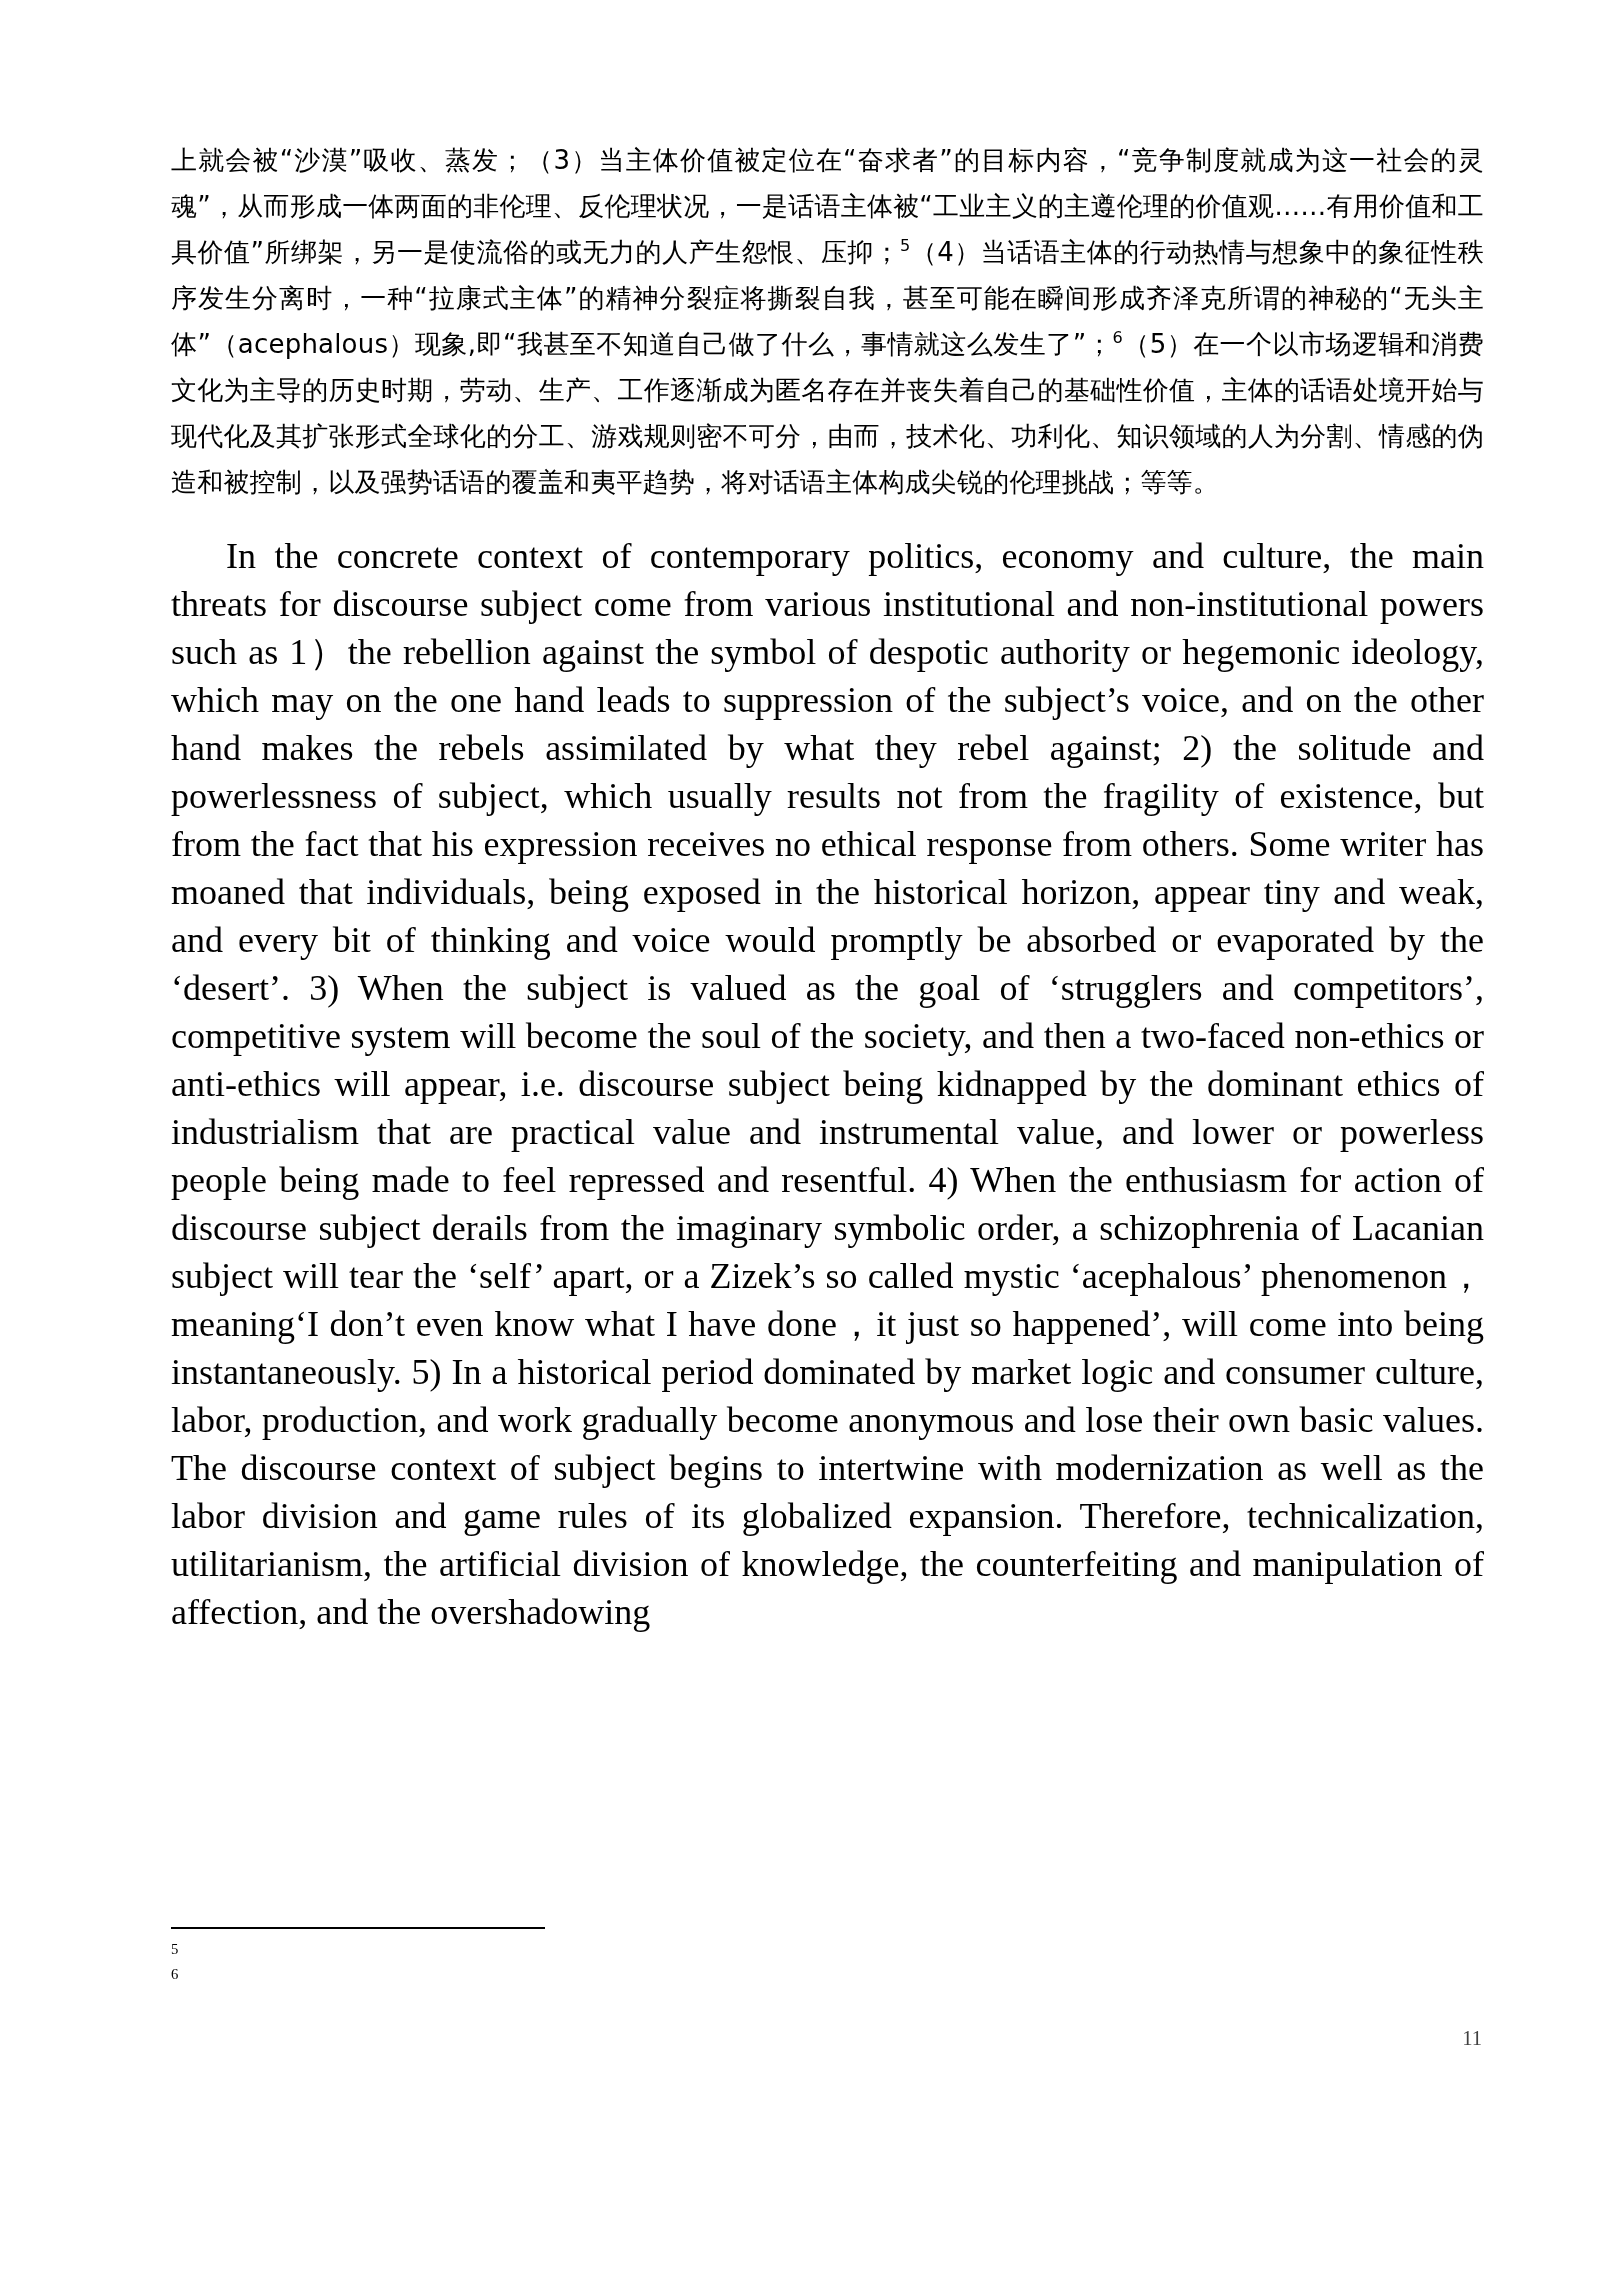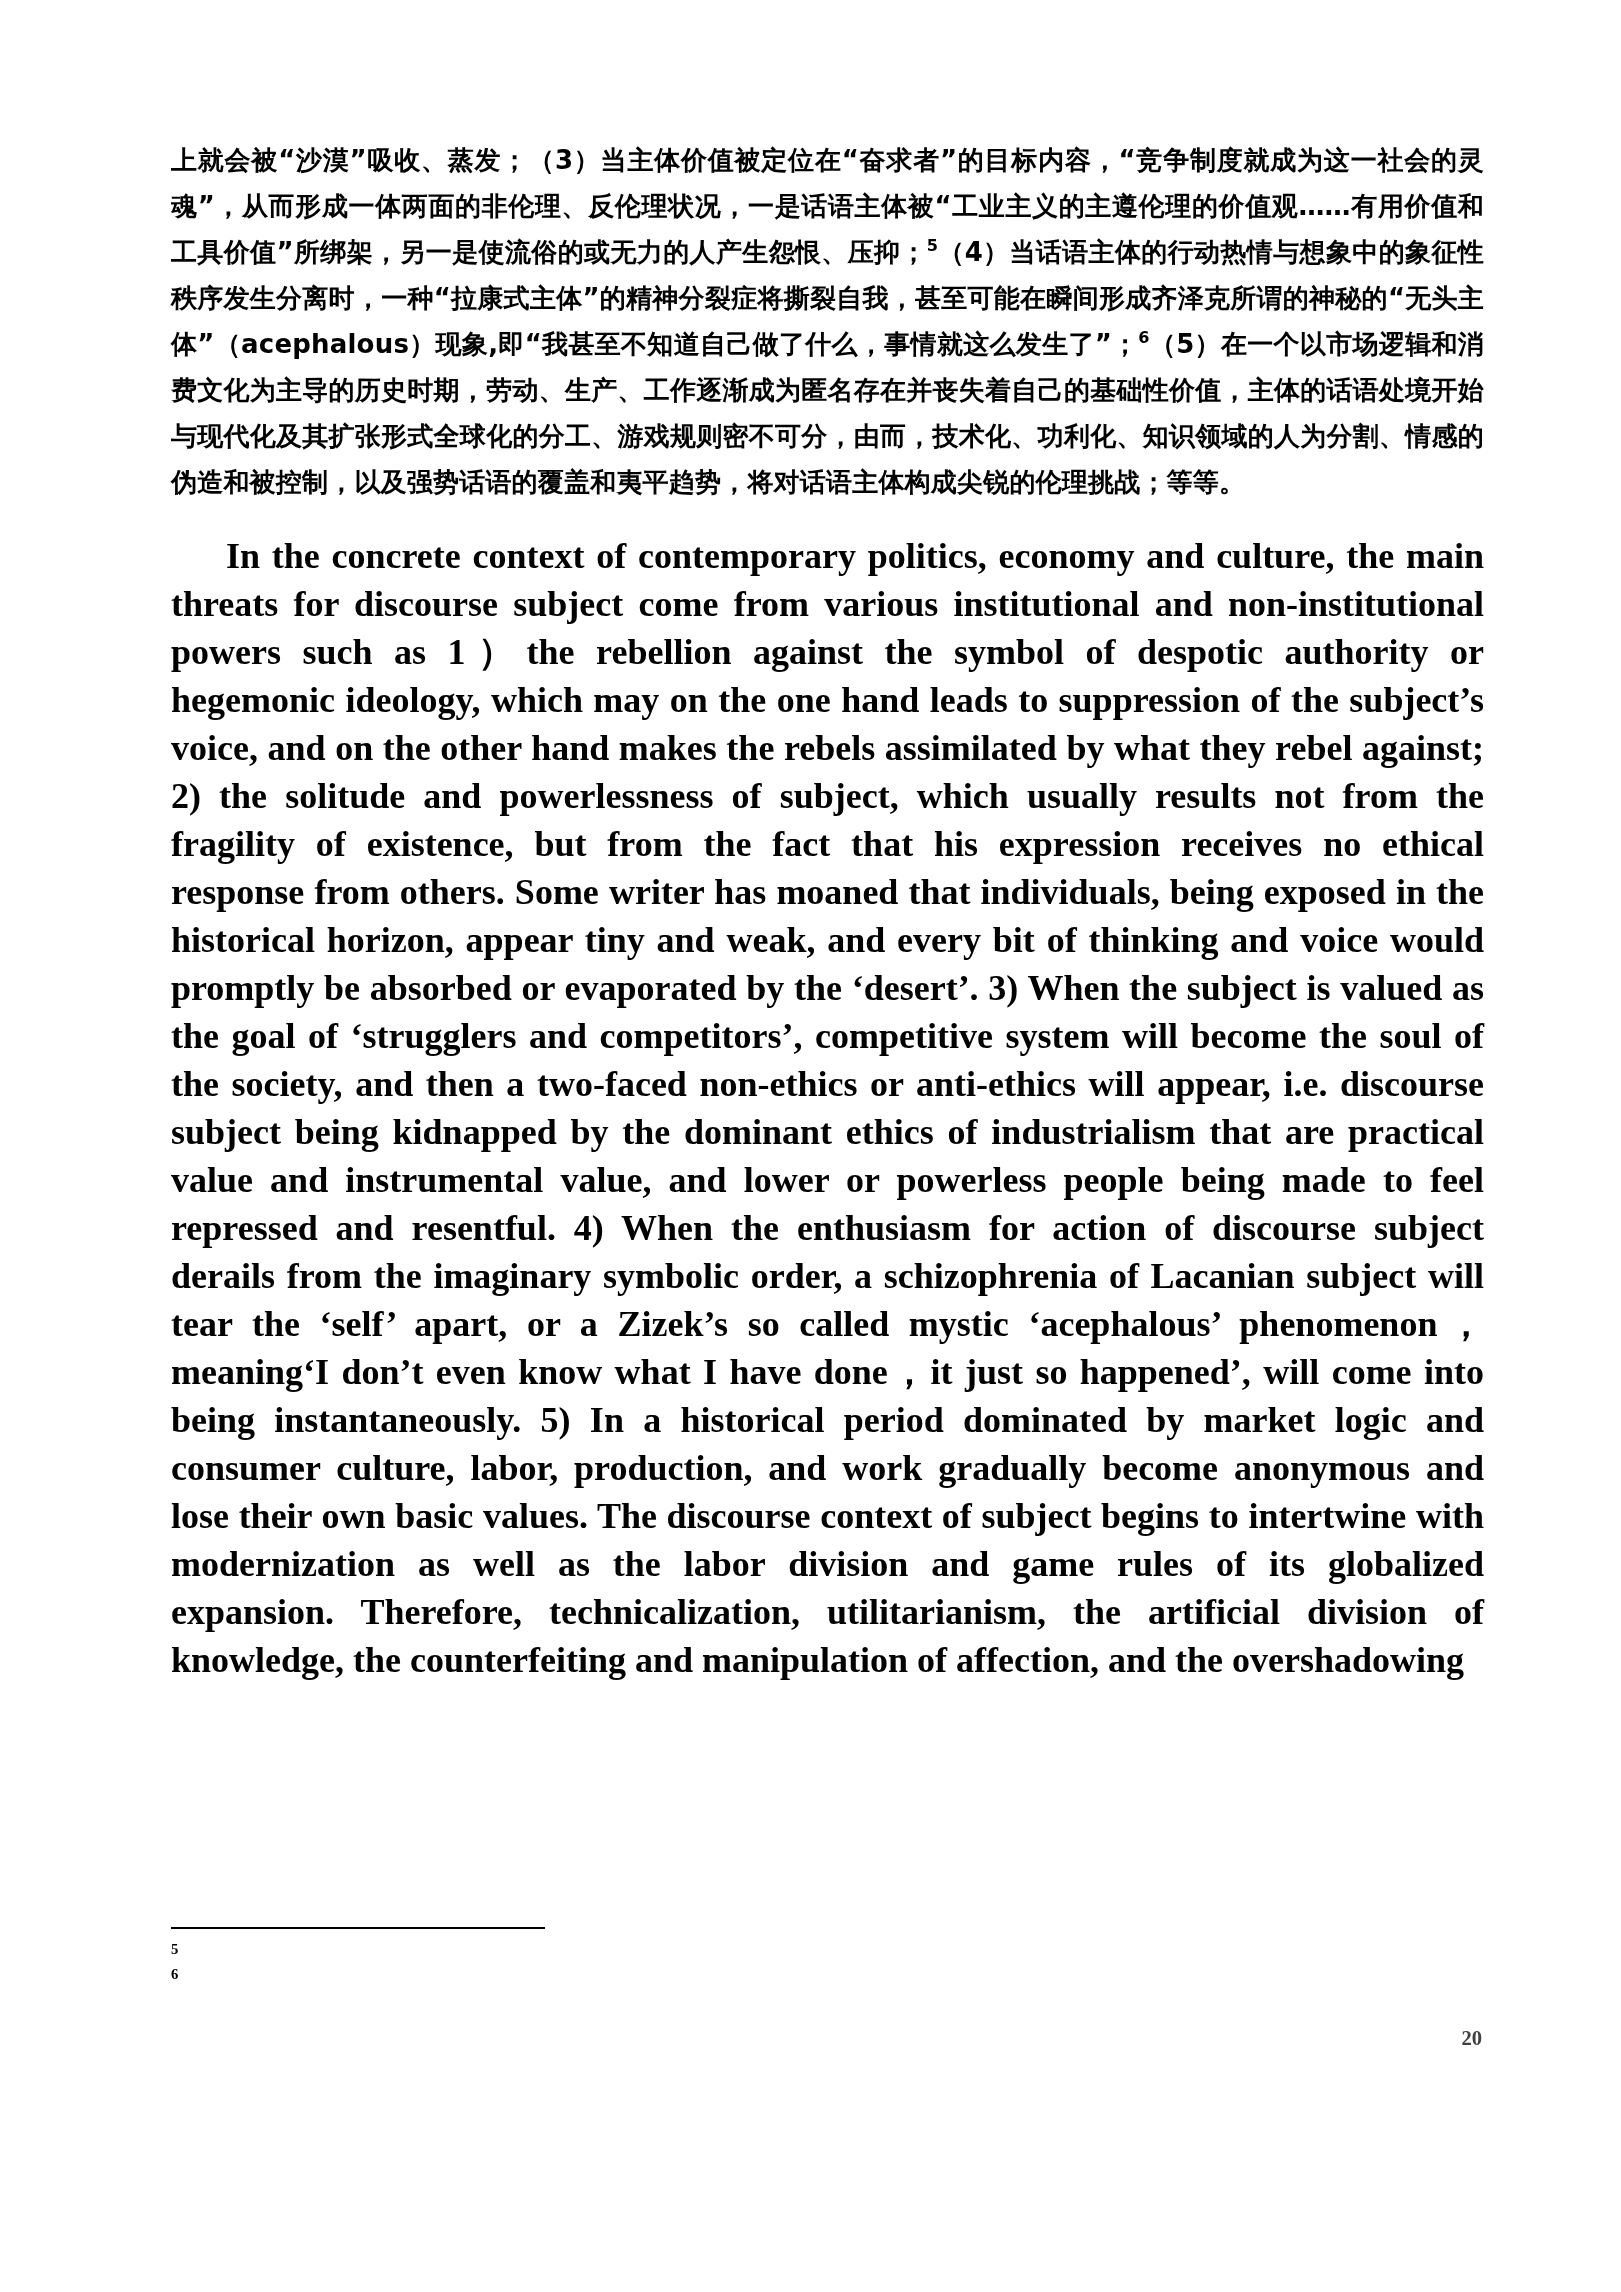--- a/index.html
+++ b/index.html
@@ -14,21 +14,20 @@
     font-family: "Liberation Serif", serif;
     color: #000000;
   }
   .page {
     position: absolute;
     top: 0;
     left: 0;
     width: 1621px;
     height: 2293px;
     background: #ffffff;
-    font-weight: bold;
   }
   .content {
     position: absolute;
     left: 171px;
     top: 137px;
     width: 1313px;
   }
   .para-cn {
     font-family: "DejaVu Sans", sans-serif;
     font-size: 26px;
@@ -90,16 +89,16 @@
     <p class="para-en">In the concrete context of contemporary politics, economy and culture, the main threats for discourse subject come from various institutional and non-institutional powers such as 1）the rebellion against the symbol of despotic authority or hegemonic ideology, which may on the one hand leads to suppression of the subject’s voice, and on the other hand makes the rebels assimilated by what they rebel against; 2) the solitude and powerlessness of subject, which usually results not from the fragility of existence, but from the fact that his expression receives no ethical response from others. Some writer has moaned that individuals, being exposed in the historical horizon, appear tiny and weak, and every bit of thinking and voice would promptly be absorbed or evaporated by the ‘desert’. 3) When the subject is valued as the goal of ‘strugglers and competitors’, competitive system will become the soul of the society, and then a two-faced non-ethics or anti-ethics will appear, i.e. discourse subject being kidnapped by the dominant ethics of industrialism that are practical value and instrumental value, and lower or powerless people being made to feel repressed and resentful. 4) When the enthusiasm for action of discourse subject derails from the imaginary symbolic order, a schizophrenia of Lacanian subject will tear the ‘self’ apart, or a Zizek’s so called mystic ‘acephalous’ phenomenon，meaning‘I don’t even know what I have done，it just so happened’, will come into being instantaneously. 5) In a historical period dominated by market logic and consumer culture, labor, production, and work gradually become anonymous and lose their own basic values. The discourse context of subject begins to intertwine with modernization as well as the labor division and game rules of its globalized expansion. Therefore, technicalization, utilitarianism, the artificial division of knowledge, the counterfeiting and manipulation of affection, and the overshadowing</p>
 
   </div>
 
   <div class="footnote-area">
     <div class="footnote-rule"></div>
     <div class="footnote-line">5</div>
     <div class="footnote-line">6</div>
   </div>
 
-  <div class="page-number">20</div>
+  <div class="page-number">11</div>
 
 </div>
 
 
 </body></html>

